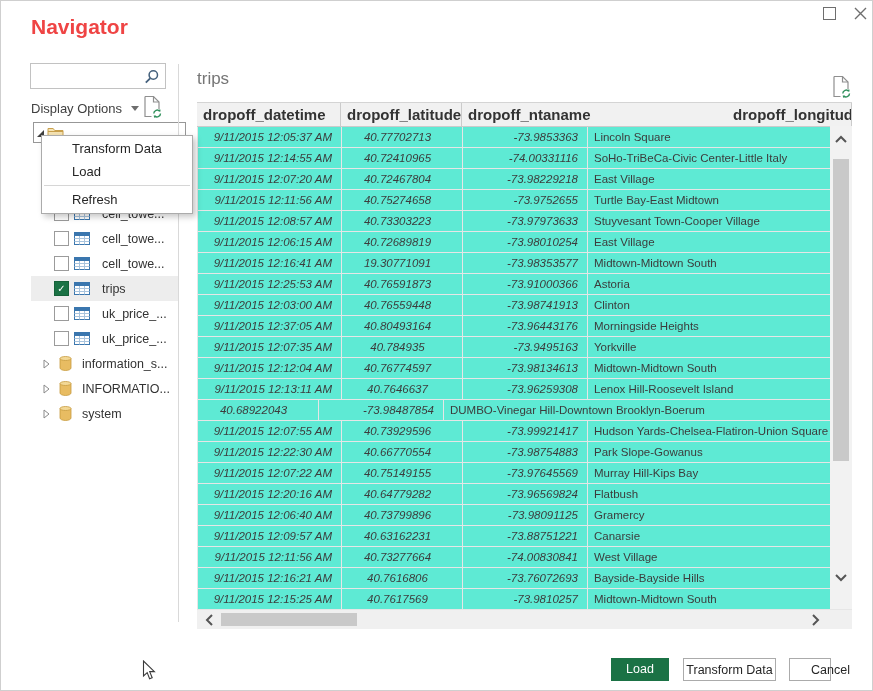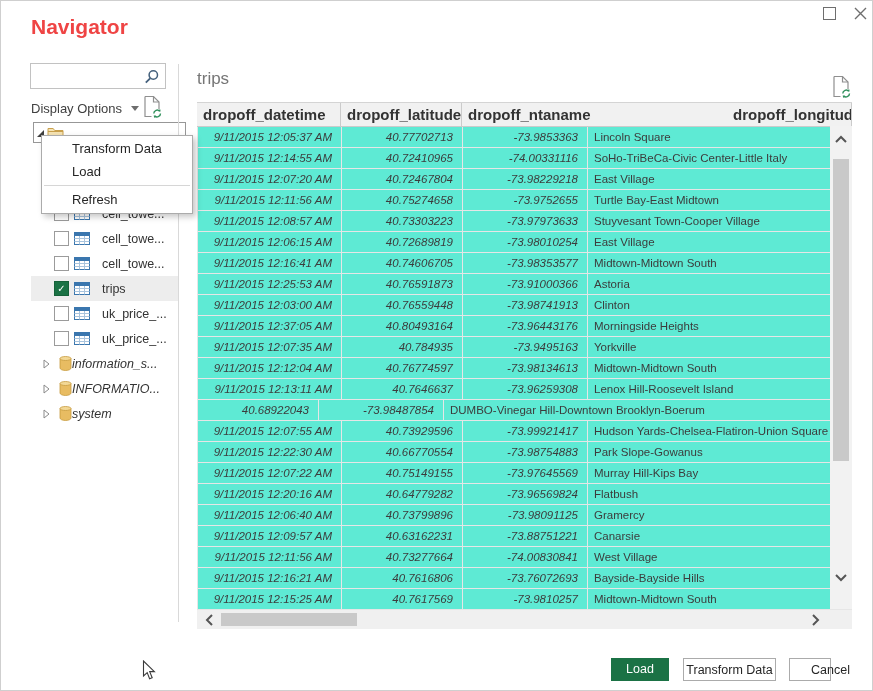--- a/index.html
+++ b/index.html
@@ -28,39 +28,39 @@
   .menu-item{height:23px;line-height:23px;padding-left:30px;font-size:13px;color:#262626;cursor:default;}
   .menu-sep{height:1px;background:#d6d6d6;margin:2px 2px;}
   
   .tree{position:absolute;left:30px;top:200px;width:147px;z-index:1;}
   .tree-row{height:25px;display:flex;align-items:center;font-size:12.5px;color:#333;cursor:default;}
   .tree-row[data-selected="true"]{background:#ededed;}
   .tree-row .arrow{display:none;margin-left:12px;flex:none;}
   .tree-row .dicon{display:none;margin-left:9px;flex:none;}
   .tree-row[data-kind="database"] .arrow{display:block;}
   .tree-row[data-kind="database"] .dicon{display:block;}
-  .tree-row[data-kind="database"] .tlabel{margin-left:0;font-style:italic;}
+  .tree-row[data-kind="database"] .tlabel{margin-left:10px;}
   .checkbox{margin-left:23px;width:13px;height:13px;border:1px solid #9b9b9b;box-sizing:content-box;background:#fff;flex:none;}
   .tree-row[data-checked="true"] .checkbox{background:#1B7245;border-color:#156239;}
   .tree-row[data-checked="true"] .checkbox::after{content:"✓";display:block;color:#fff;font-size:10px;line-height:13px;text-align:center;font-weight:bold;}
   .ticon{margin-left:5px;flex:none;}
   .tlabel{margin-left:12px;white-space:nowrap;overflow:hidden;}
   .vdivider{position:absolute;left:177px;top:63px;width:1px;height:558px;background:#d9d9d9;}
   
   .preview-title{position:absolute;left:196px;top:68px;font-size:17px;color:#767676;}
   .preview-refresh{position:absolute;left:831px;top:74px;}
   .ptable{position:absolute;left:196px;top:101px;width:655px;}
   .thead{display:flex;height:23px;background:#f1f1f1;border-top:1px solid #d4d4d4;border-bottom:1px solid #cbcbcb;box-sizing:content-box;}
   .hc{box-sizing:border-box;border-right:1px solid #cbcbcb;padding-left:6px;font-size:15px;font-weight:bold;color:#333;line-height:23px;white-space:nowrap;overflow:hidden;}
   .h0{width:144px;} .h1{width:121px;} .h2{width:125px;} .h3{flex:1;border-right:none;}
   .tbody{border-left:1px solid #e6e6e6;box-sizing:border-box;}
   .trow{display:flex;height:21px;border-bottom:1px solid #e6e6e6;box-sizing:border-box;background:#5eead4;}
   .c{box-sizing:border-box;border-right:1px solid #e6e6e6;font-size:11.5px;color:#3c3c3c;line-height:20px;white-space:nowrap;overflow:hidden;}
   .c0{width:144px;text-align:right;padding-right:9px;font-style:italic;}
-  .c1{width:121px;text-align:right;padding-right:9px;font-style:italic;}
+  .c1{width:121px;text-align:center;padding-right:9px;font-style:italic;}
   .c2{width:125px;text-align:right;padding-right:9px;font-style:italic;}
   .c3{flex:1;padding-left:6px;border-right:none;}
   
   .vscroll{position:absolute;left:829px;top:125px;width:22px;height:483px;background:#f2f2f2;z-index:5;}
   .vscroll .up{position:absolute;left:4px;top:9px;}
   .vscroll .down{position:absolute;left:4px;top:447px;}
   .vthumb{position:absolute;left:3px;top:33px;width:16px;height:302px;background:#c9c9c9;}
   .hscroll{position:absolute;left:196px;top:609px;width:655px;height:19px;background:#f0f0f0;z-index:5;}
   .hscroll .left{position:absolute;left:8px;top:3px;}
   .hscroll .right{position:absolute;left:614px;top:3px;}
@@ -306,21 +306,21 @@
 
         <div class="trow">
           <span class="c c0">9/11/2015 12:06:15 AM</span>
           <span class="c c1">40.72689819</span>
           <span class="c c2">-73.98010254</span>
           <span class="c c3">East Village</span>
         </div>
 
         <div class="trow">
           <span class="c c0">9/11/2015 12:16:41 AM</span>
-          <span class="c c1">40.74606705</span>
+          <span class="c c1">19.30771091</span>
           <span class="c c2">-73.98353577</span>
           <span class="c c3">Midtown-Midtown South</span>
         </div>
 
         <div class="trow">
           <span class="c c0">9/11/2015 12:25:53 AM</span>
           <span class="c c1">40.76591873</span>
           <span class="c c2">-73.91000366</span>
           <span class="c c3">Astoria</span>
         </div>

